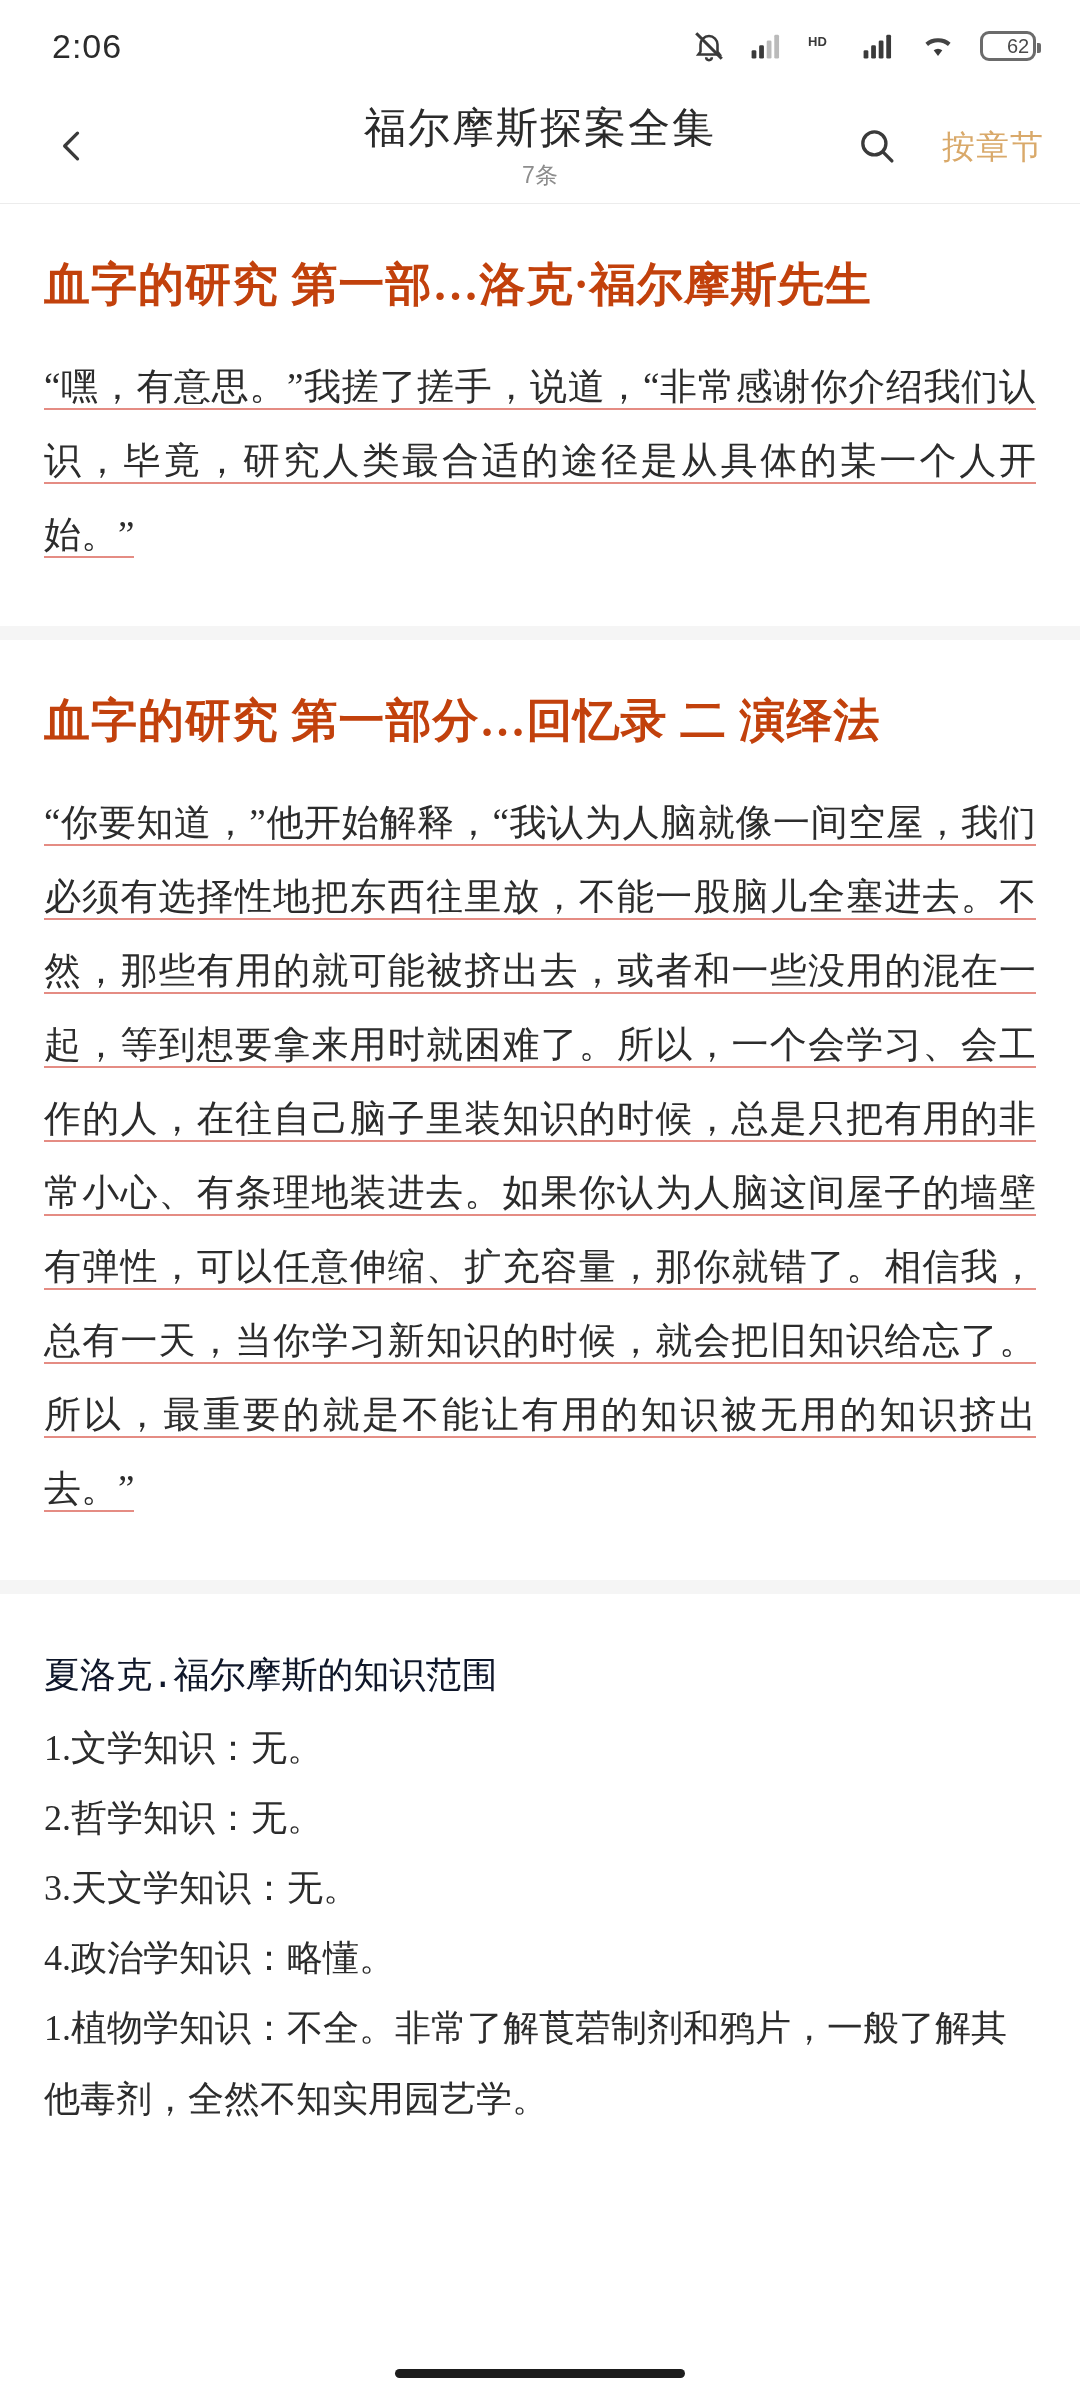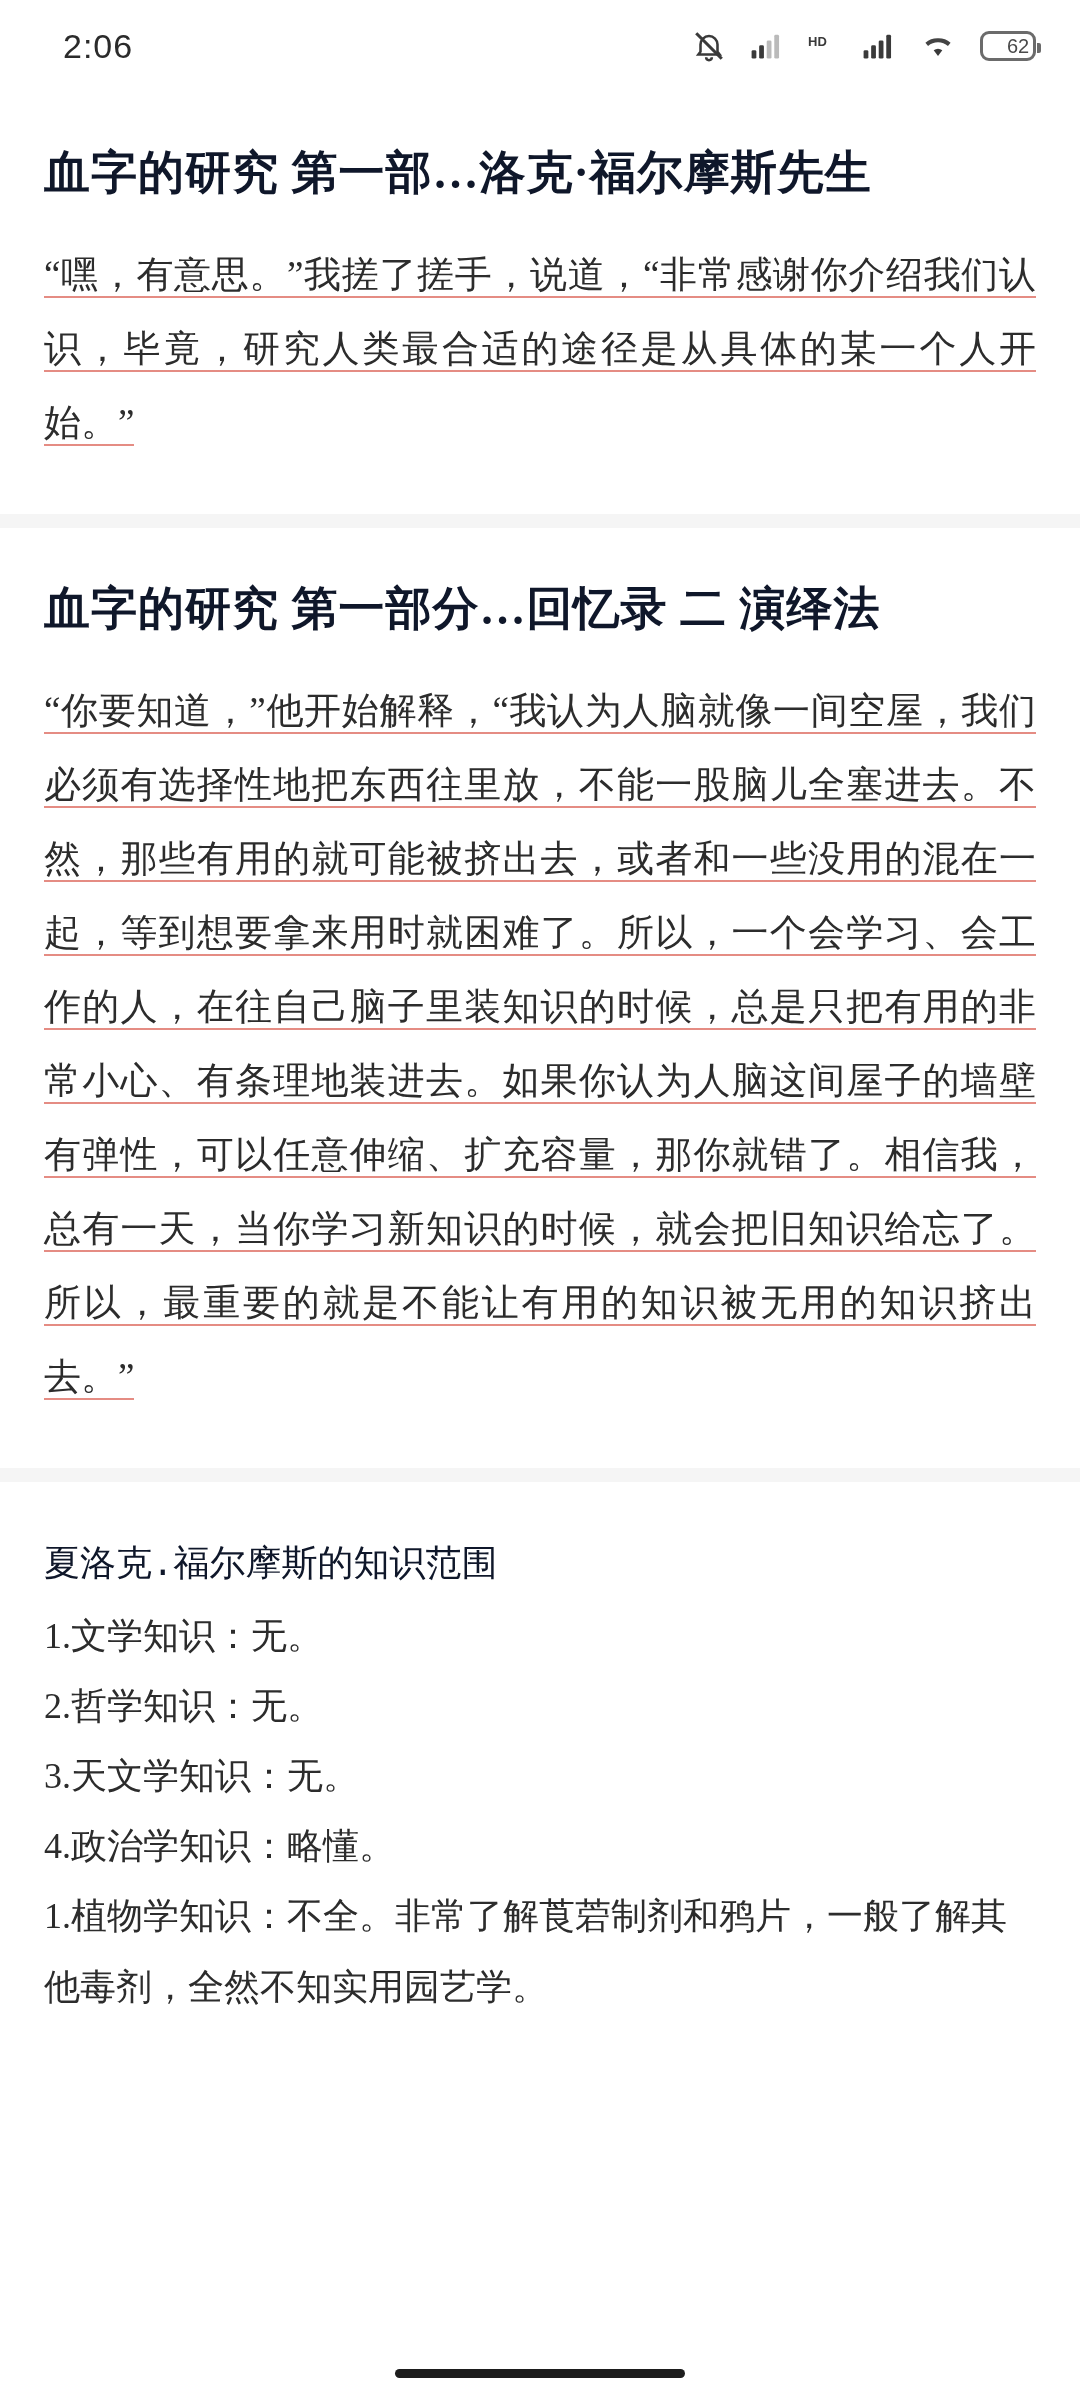--- a/index.html
+++ b/index.html
@@ -21,21 +21,20 @@
   }
 
   
   .status-bar {
     height: 92px;
     display: flex;
     align-items: center;
     justify-content: space-between;
     padding: 0 44px 0 52px;
     flex: 0 0 auto;
-    margin-left: 11px;
   }
   .status-time {
     font-family: "Liberation Sans", sans-serif;
     font-size: 34px;
     color: #2b2b2b;
     letter-spacing: 1px;
   }
   .status-icons {
     display: flex;
     align-items: center;
@@ -137,21 +136,21 @@
   }
   .note-card {
     padding: 50px 44px 54px 44px;
     border-bottom: 14px solid #f5f5f5;
   }
   .note-card.last { border-bottom: none; }
 
   .note-heading {
     font-size: 46px;
     font-weight: bold;
-    color: #0f172a;
+    color: #c2410c;
     letter-spacing: 1px;
     line-height: 1.35;
     margin-bottom: 34px;
     font-family: "Liberation Serif", serif;
   }
 
   .note-body {
     font-size: 37px;
     line-height: 2.0;
     color: #2c2c2c;
@@ -239,20 +238,46 @@
           <path d="M12 17.2l3.1-4.1a5 5 0 0 0-6.2 0L12 17.2z"></path>
           <path d="M12 7.4c2.7 0 5.2 1 7.1 2.6l1.9-2.4A13.3 13.3 0 0 0 12 4.4 13.3 13.3 0 0 0 3 7.6l1.9 2.4A11 11 0 0 1 12 7.4z" opacity="0.95"></path>
         </svg>
       </span>
       <span class="battery">
         <span class="battery-text">62</span>
       </span>
     </div>
   </div>
 
+  <div class="app-bar">
+    <div class="back-btn">
+      <span>
+        <svg width="44" height="44" viewBox="0 0 24 24" fill="none" stroke="#3a3a3a" stroke-width="1.8" stroke-linecap="round" stroke-linejoin="round">
+          <polyline points="15 5 8 12 15 19"></polyline>
+        </svg>
+      </span>
+    </div>
+
+    <div class="title-block">
+      <div class="app-title">福尔摩斯探案全集</div>
+      <div class="app-subtitle">7条</div>
+    </div>
+
+    <div class="app-bar-right">
+      <div class="search-btn">
+        <span>
+          <svg width="42" height="42" viewBox="0 0 24 24" fill="none" stroke="#3a3a3a" stroke-width="1.9" stroke-linecap="round">
+            <circle cx="10.5" cy="10.5" r="6.6"></circle>
+            <line x1="15.5" y1="15.5" x2="20.5" y2="20.5"></line>
+          </svg>
+        </span>
+      </div>
+      <div class="chapter-btn">按章节</div>
+    </div>
+  </div>
 
   <div class="content">
 
     <div class="note-card">
       <div class="note-heading">血字的研究 第一部…洛克·福尔摩斯先生</div>
       <div class="note-body"><span class="hl">“嘿，有意思。”我搓了搓手，说道，“非常感谢你介绍我们认识，毕竟，研究人类最合适的途径是从具体的某一个人开始。”</span></div>
     </div>
 
     <div class="note-card">
       <div class="note-heading">血字的研究 第一部分…回忆录 二 演绎法</div>

